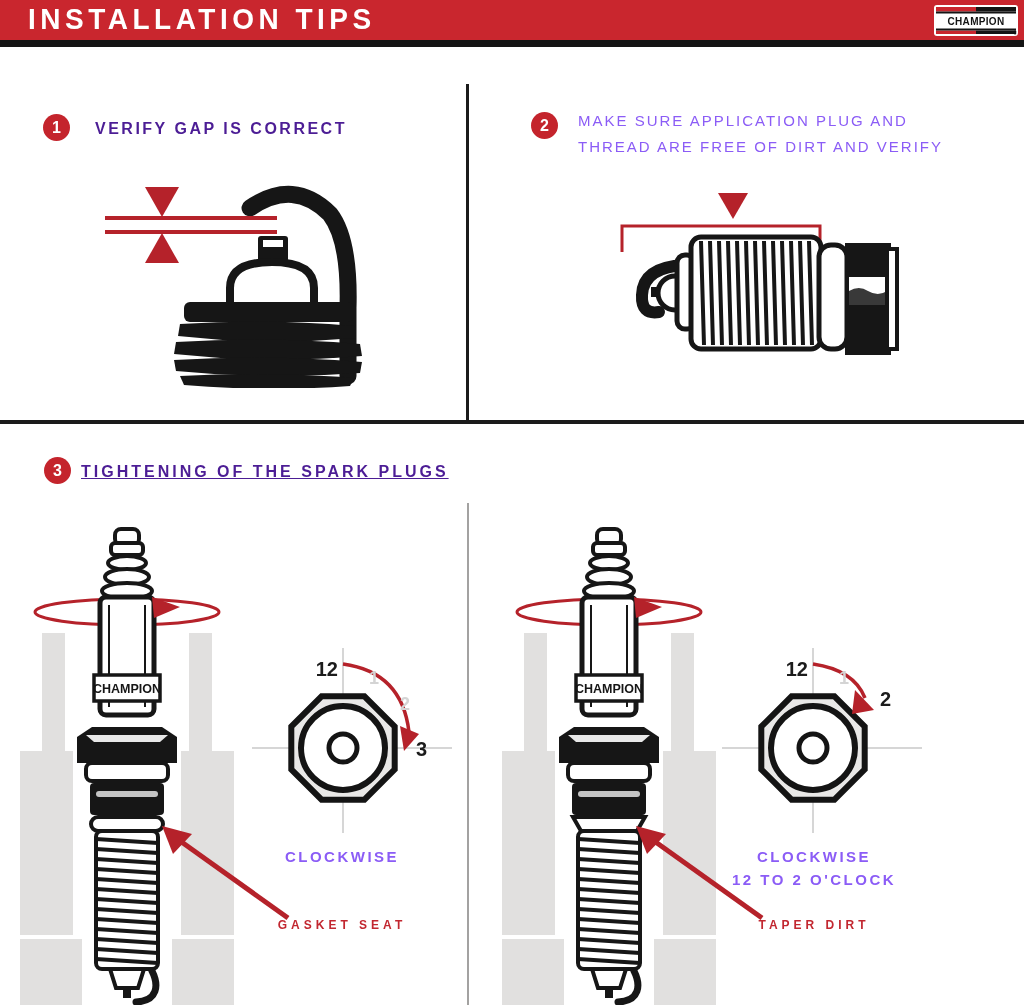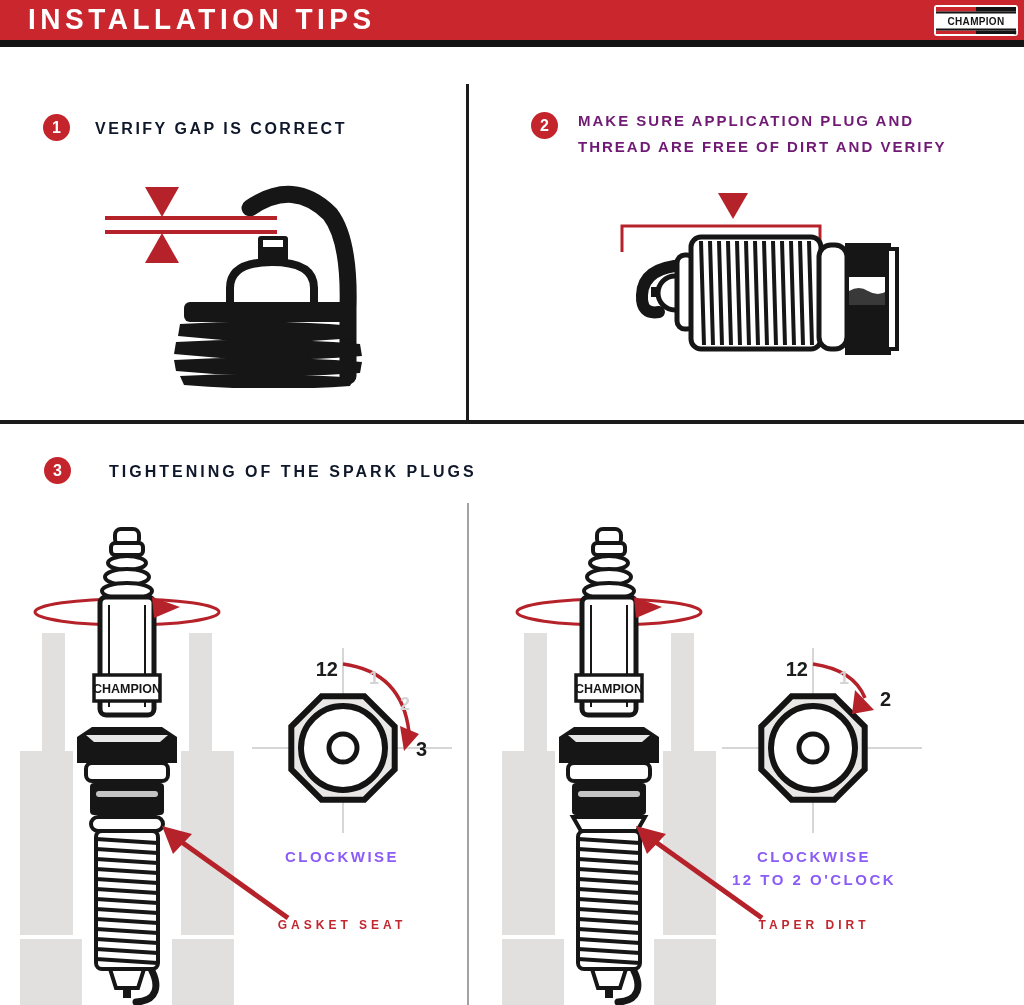--- a/index.html
+++ b/index.html
@@ -25,24 +25,24 @@
 
   
   .vdiv-top{left:466px;top:84px;width:3px;height:336px;background:#1b1b1b;}
   .hdiv{left:0;top:420px;width:1024px;height:4px;background:#1b1b1b;}
   .vdiv-bottom{left:467px;top:503px;width:2px;height:502px;background:#a3a2a1;}
 
   
   .step-circle{width:27px;height:27px;border-radius:50%;background:#c4242c;color:#fff;
                display:flex;align-items:center;justify-content:center;
                font-size:16px;font-weight:bold;}
-  .step-title{font-size:16px;font-weight:bold;letter-spacing:2.5px;color:#0f172a;
+  .step-title{font-size:16px;font-weight:bold;letter-spacing:2.5px;color:#4c1d95;
               white-space:nowrap;}
-  .step2-lines{font-size:15px;font-weight:bold;letter-spacing:2px;line-height:26px;
-               color:#701a75;white-space:nowrap;}
+  .step2-lines{font-size:15px;font-weight:normal;letter-spacing:2px;line-height:26px;
+               color:#8b5cf6;white-space:nowrap;}
 
   
   .clock-caption{width:220px;text-align:center;font-size:15px;font-weight:bold;
                  letter-spacing:2.5px;line-height:23px;color:#8b5cf6;white-space:nowrap;}
   .seat-label{width:240px;text-align:center;font-size:12px;font-weight:bold;
               letter-spacing:4px;color:#c22730;white-space:nowrap;}
 </style>
 </head>
 <body>
 
@@ -123,21 +123,21 @@
 
   <g>
     <rect x="230" y="58" width="46" height="112" fill="#161616"></rect>
     <rect x="234" y="92" width="38" height="28" fill="#fff"></rect>
     <path d="M234,106 q10,-6 19,0 q10,6 19,0 l0,14 l-38,0 Z" fill="#161616" opacity=".85"></path>
     <rect x="272" y="64" width="10" height="100" fill="#fff" stroke="#161616" stroke-width="4"></rect>
   </g>
 </svg>
 
 <div class="abs step-circle" style="left:44px;top:457px;">3</div>
-<div class="abs step-title" style="left:109px;top:463px;letter-spacing:3px;">TIGHTENING OF THE SPARK PLUGS</div>
+<div class="abs step-title" style="left:81px;top:463px;letter-spacing:3px;text-decoration:underline;">TIGHTENING OF THE SPARK PLUGS</div>
 
 <svg class="abs" style="left:12px;top:525px;" width="230" height="480" viewBox="0 0 230 480">
 
   <g fill="#e1e0df">
     <rect x="30" y="108" width="23" height="118"></rect>
       <rect x="8" y="226" width="53" height="184"></rect>
     <rect x="8" y="414" width="62" height="66"></rect>
       <rect x="177" y="108" width="23" height="118"></rect>
     <rect x="169" y="226" width="53" height="184"></rect>
       <rect x="160" y="414" width="62" height="66"></rect>

